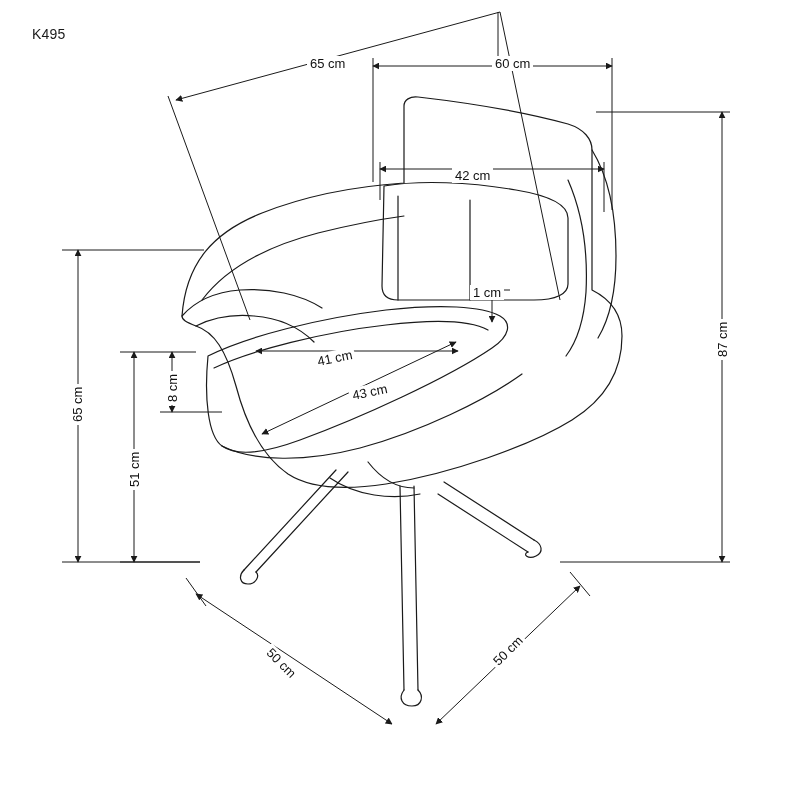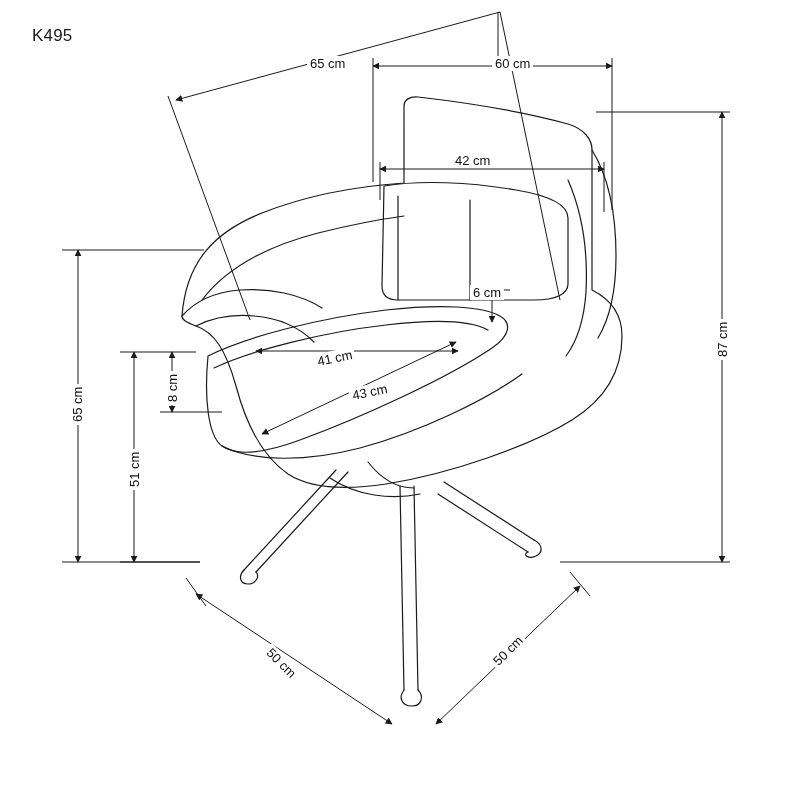--- a/index.html
+++ b/index.html
@@ -21,21 +21,21 @@
     position: absolute;
     left: 0;
     top: 0;
     width: 800px;
     height: 800px;
   }
   .model-code {
     position: absolute;
     left: 32px;
     top: 26px;
-    font-size: 17px;
+    font-size: 14px;
     color: #1a1a1a;
     letter-spacing: 0.2px;
   }
   .dim-label {
     position: absolute;
     font-size: 13px;
     color: #111111;
     white-space: nowrap;
     background: #ffffff;
     padding: 0 3px;
@@ -183,31 +183,31 @@
       <line x1="570" y1="572" x2="590" y2="596"></line>
     </g>
   </svg>
 
   <div class="model-code">K495</div>
 
   <div class="dim-label" style="left:307px; top:56px;">65 cm</div>
 
   <div class="dim-label" style="left:492px; top:56px;">60 cm</div>
 
-  <div class="dim-label" style="left:452px; top:153px;">42 cm</div>
+  <div class="dim-label" style="left:452px; top:168px;">42 cm</div>
 
   <div class="dim-label rot90" style="left:715px; top:360px;">87 cm</div>
 
   <div class="dim-label rot90" style="left:70px; top:425px;">65 cm</div>
 
   <div class="dim-label rot90" style="left:127px; top:490px;">51 cm</div>
 
   <div class="dim-label rot90" style="left:165px; top:405px;">8 cm</div>
 
-  <div class="dim-label" style="left:470px; top:285px;">6 cm</div>
+  <div class="dim-label" style="left:470px; top:285px;">1 cm</div>
 
   <div class="dim-label rot-slight" style="left:313px; top:355px;">41 cm</div>
 
   <div class="dim-label rot-slight" style="left:348px; top:389px;">43 cm</div>
 
   <div class="dim-label rot-diag-right" style="left:272px; top:643px;">50 cm</div>
 
   <div class="dim-label rot-diag-left" style="left:488px; top:660px;">50 cm</div>
 
 </div>

